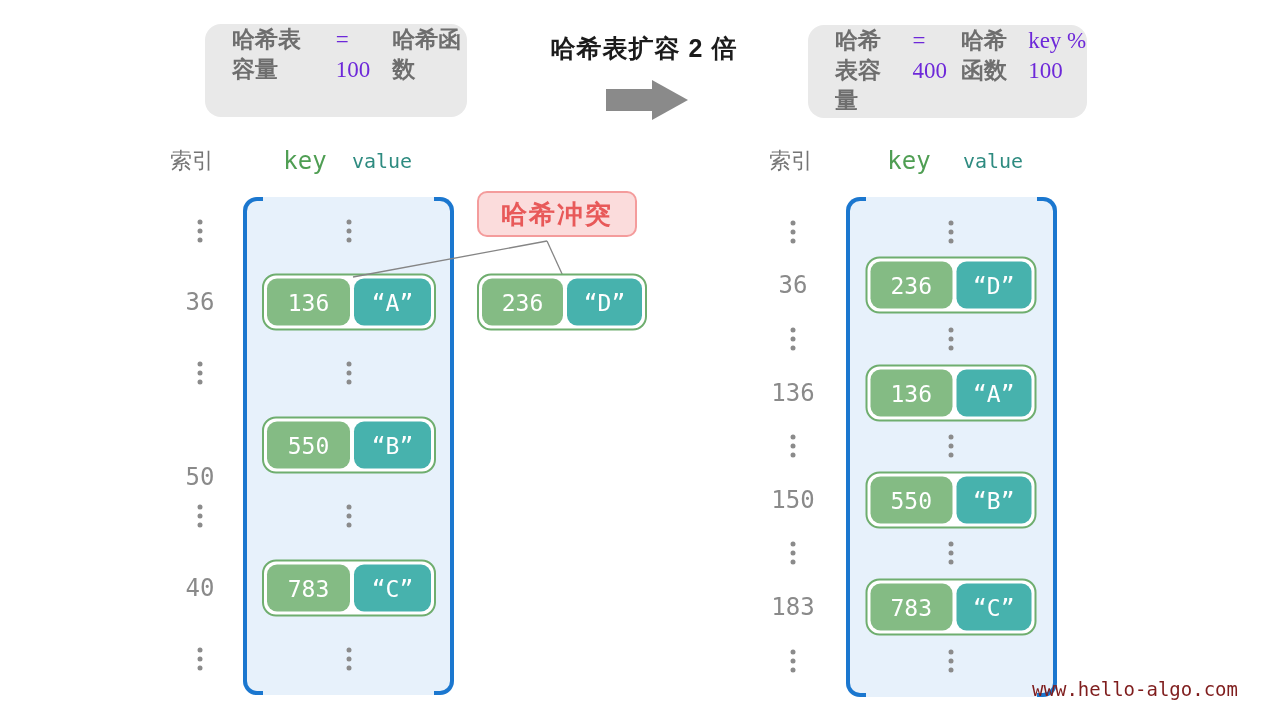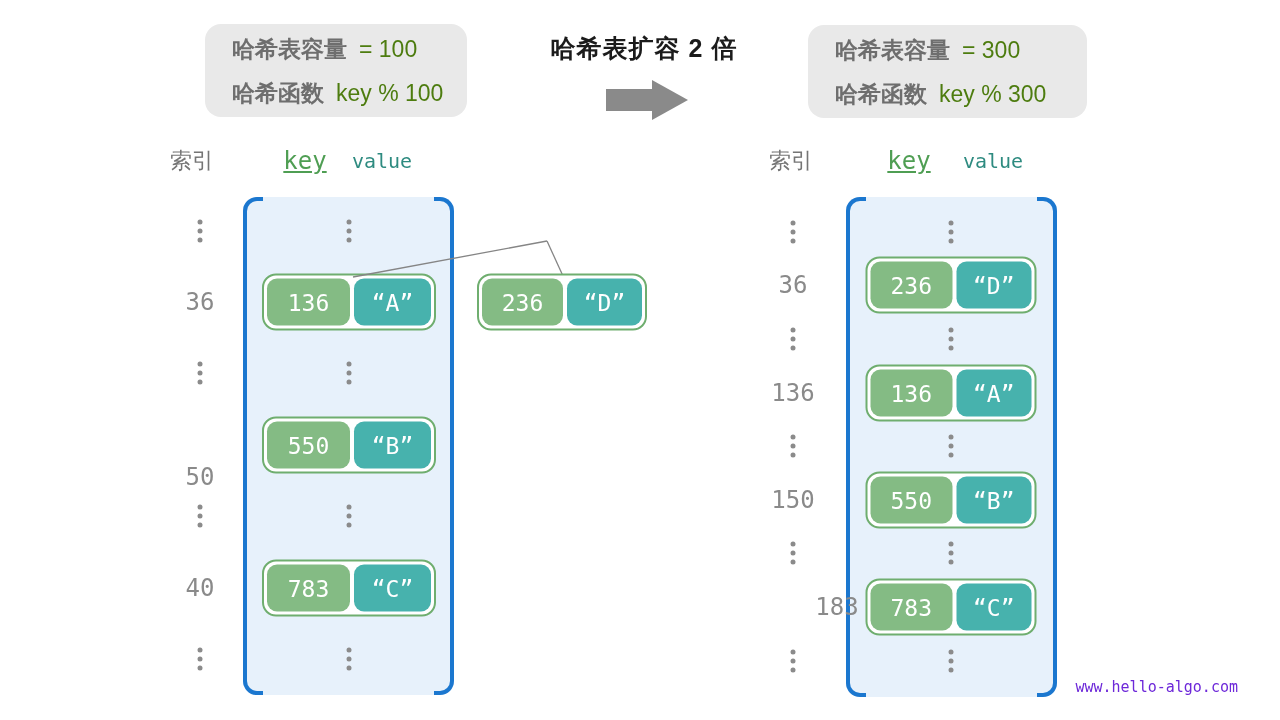--- a/index.html
+++ b/index.html
@@ -3,37 +3,37 @@
 <meta charset="utf-8">
 <style>
   html,body{margin:0;padding:0;}
   body{font-family:"Liberation Sans",sans-serif;background:#ffffff;}
   .stage{position:relative;width:1280px;height:720px;background:#ffffff;overflow:hidden;}
 
   .abs{position:absolute;transform:translate(-50%,-50%);}
 
   
   .info-box{position:absolute;background:#e9e9e9;border-radius:16px;
-            display:flex;flex-direction:column;justify-content:center;gap:14px;
+            display:flex;flex-direction:row;justify-content:center;gap:14px;
             padding-left:27px;box-sizing:border-box;}
   .info-line{display:flex;align-items:baseline;gap:12px;font-size:23px;line-height:30px;}
   .info-label{font-weight:700;color:#6e6e6e;}
-  .info-value{font-family:Liberation Sans, sans-serif;color:#4d7c0f;}
+  .info-value{font-family:Liberation Serif, serif;color:#6d28d9;}
 
   
   .transition-title{position:absolute;transform:translate(-50%,-50%);
      font-size:25px;font-weight:700;color:#1b1b1b;white-space:nowrap;letter-spacing:1px;}
   .arrow-body{position:absolute;background:#8a8a8a;}
   .arrow-head{position:absolute;width:0;height:0;
      border-top:20px solid transparent;border-bottom:20px solid transparent;
      border-left:36px solid #8a8a8a;}
 
   
   .hdr-index{font-size:22px;color:#757575;white-space:nowrap;}
-  .hdr-key{font-family:"DejaVu Sans Mono",monospace;font-size:24px;color:#4f9e53;text-decoration:underline;}
+  .hdr-key{font-family:"DejaVu Sans Mono",monospace;font-size:24px;color:#4f9e53;}
   .hdr-value{font-family:"DejaVu Sans Mono",monospace;font-size:20px;color:#2e8b80;}
 
   
   .tbl{position:absolute;background:#e7f1fb;border-radius:14px;}
   .tbl::before{content:"";position:absolute;left:0;top:0;bottom:0;width:16px;
      border:4px solid #1b77cf;border-right:none;border-radius:14px 0 0 14px;}
   .tbl::after{content:"";position:absolute;right:0;top:0;bottom:0;width:16px;
      border:4px solid #1b77cf;border-left:none;border-radius:0 14px 14px 0;}
 
   
@@ -51,52 +51,51 @@
   .cell.key{flex:1.08;background:#84bb84;}
   .cell.val{flex:1;background:#47b2ad;}
 
   
   .collision{position:absolute;left:477px;top:191px;width:160px;height:46px;
      background:#fbdcdc;border:2px solid #f49c9c;border-radius:10px;box-sizing:border-box;
      display:flex;align-items:center;justify-content:center;
      font-size:26px;font-weight:700;color:#e85959;letter-spacing:2px;}
 
   .watermark{position:absolute;right:42px;top:678px;
-     font-family:"DejaVu Sans Mono",monospace;font-size:15px;color:#6d28d9;}
+     font-family:"DejaVu Sans Mono",monospace;font-size:19px;color:#7f1d1d;}
 
   svg.overlay{position:absolute;left:0;top:0;pointer-events:none;}
 </style>
 </head>
 <body>
 
 <div class="stage">
 
   <div class="info-box" style="left:205px;top:24px;width:262px;height:93px;">
     <div class="info-line">
       <span class="info-label">哈希表容量</span>
       <span class="info-value">= 100</span>
     </div>
     <div class="info-line">
       <span class="info-label">哈希函数</span>
-      <span class="info-value">key % 100</span>
     </div>
   </div>
 
   <div class="transition-title" style="left:644px;top:48px;text-align:right;">哈希表扩容 2 倍</div>
   <div class="arrow-body" style="left:606px;top:89px;width:46px;height:22px;"></div>
   <div class="arrow-head" style="left:652px;top:80px;"></div>
 
   <div class="info-box" style="left:808px;top:25px;width:279px;height:93px;">
     <div class="info-line">
       <span class="info-label">哈希表容量</span>
-      <span class="info-value">= 300</span>
+      <span class="info-value">= 400</span>
     </div>
     <div class="info-line">
       <span class="info-label">哈希函数</span>
-      <span class="info-value">key % 300</span>
+      <span class="info-value">key % 100</span>
     </div>
   </div>
 
   <div class="abs hdr-index" style="left:192px;top:161px;">索引</div>
   <div class="abs hdr-key" style="left:305px;top:161px;">key</div>
   <div class="abs hdr-value" style="left:382px;top:161px;">value</div>
 
   <div class="tbl" style="left:243px;top:197px;width:211px;height:498px;"></div>
 
   <div class="abs dots" style="left:200px;top:231px;">
@@ -159,20 +158,21 @@
       <i></i>
       <i></i>
       <i></i>
     </div>
 
   <svg class="overlay" width="1280" height="720">
     <line x1="547" y1="241" x2="353" y2="277" stroke="#858585" stroke-width="1.3"></line>
     <line x1="547" y1="241" x2="563" y2="276" stroke="#858585" stroke-width="1.3"></line>
   </svg>
 
+  <div class="collision">哈希冲突</div>
 
   <div class="abs pair" style="left:562px;top:302px;width:170px;">
     <span class="cell key">236</span>
     <span class="cell val">“D”</span>
   </div>
 
   <div class="abs hdr-index" style="left:791px;top:161px;">索引</div>
   <div class="abs hdr-key" style="left:909px;top:161px;">key</div>
   <div class="abs hdr-value" style="left:993px;top:161px;">value</div>
 
@@ -233,21 +233,21 @@
       <i></i>
       <i></i>
       <i></i>
     </div>
   <div class="abs dots" style="left:951px;top:553px;">
       <i></i>
       <i></i>
       <i></i>
     </div>
 
-  <div class="abs idx" style="left:793px;top:607px;margin-left:44px;">183</div>
+  <div class="abs idx" style="left:793px;top:607px;">183</div>
   <div class="abs pair" style="left:951px;top:607px;width:171px;">
     <span class="cell key">783</span>
     <span class="cell val">“C”</span>
   </div>
 
   <div class="abs dots" style="left:793px;top:661px;">
       <i></i>
       <i></i>
       <i></i>
     </div>

